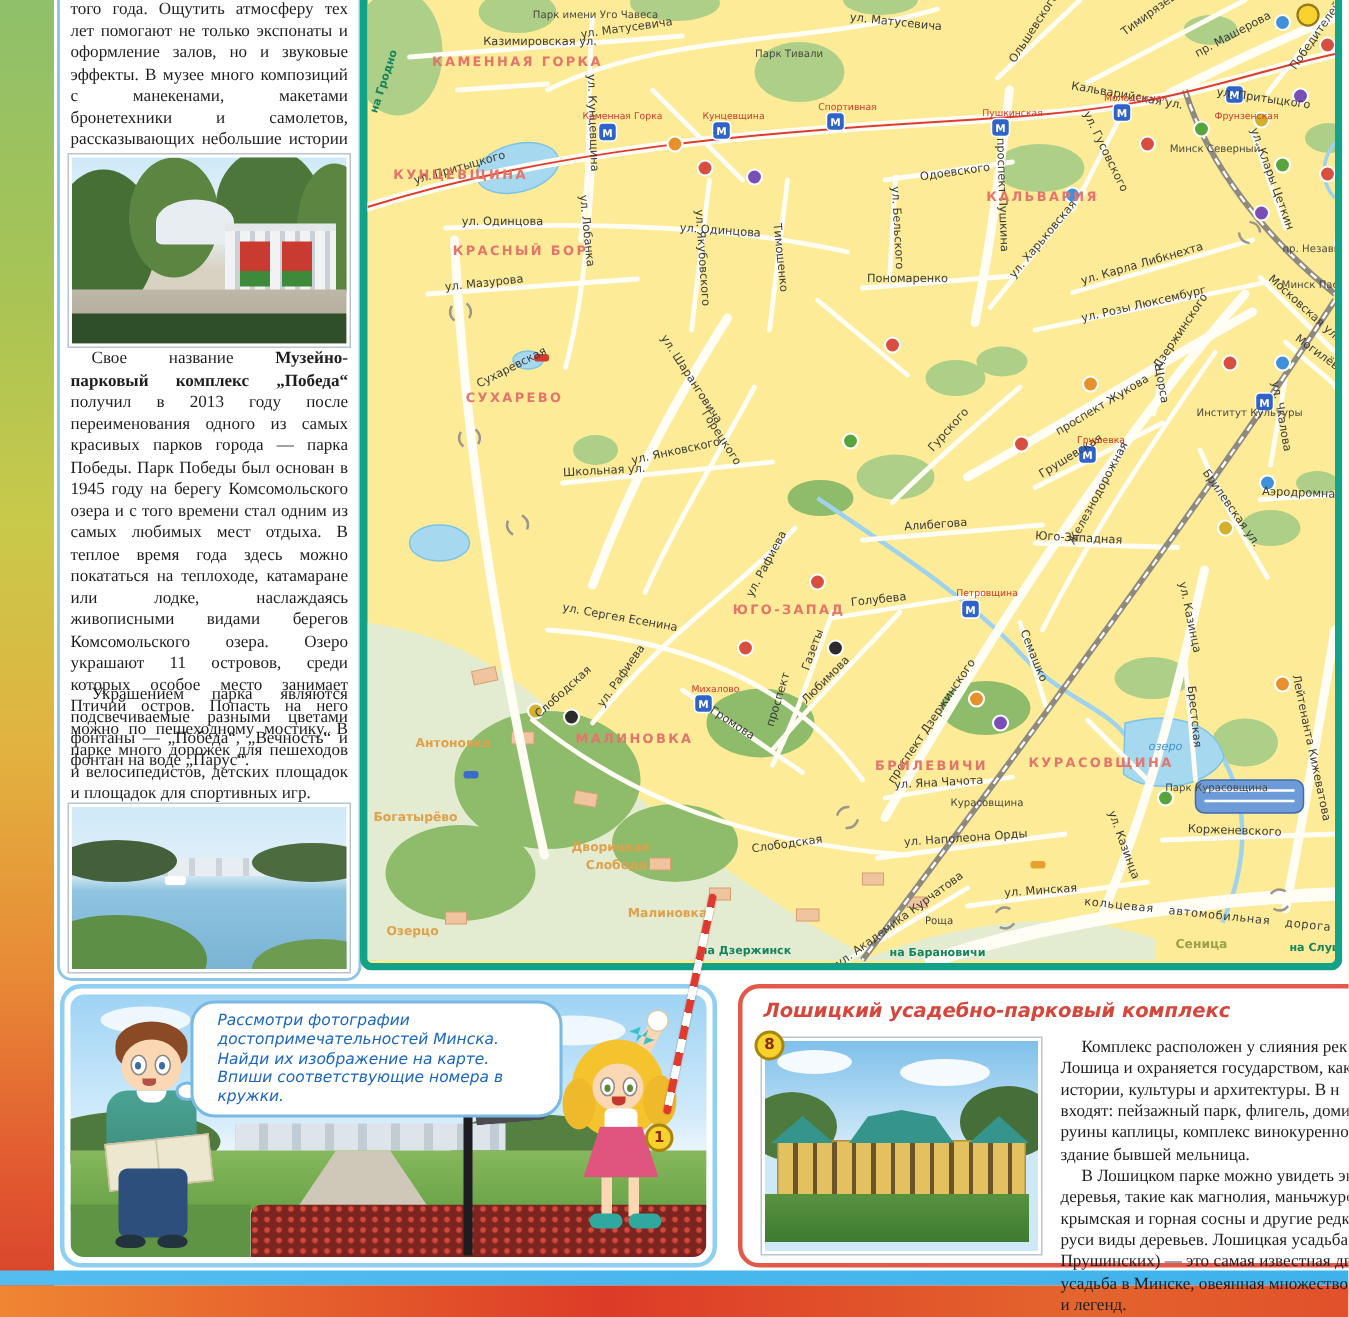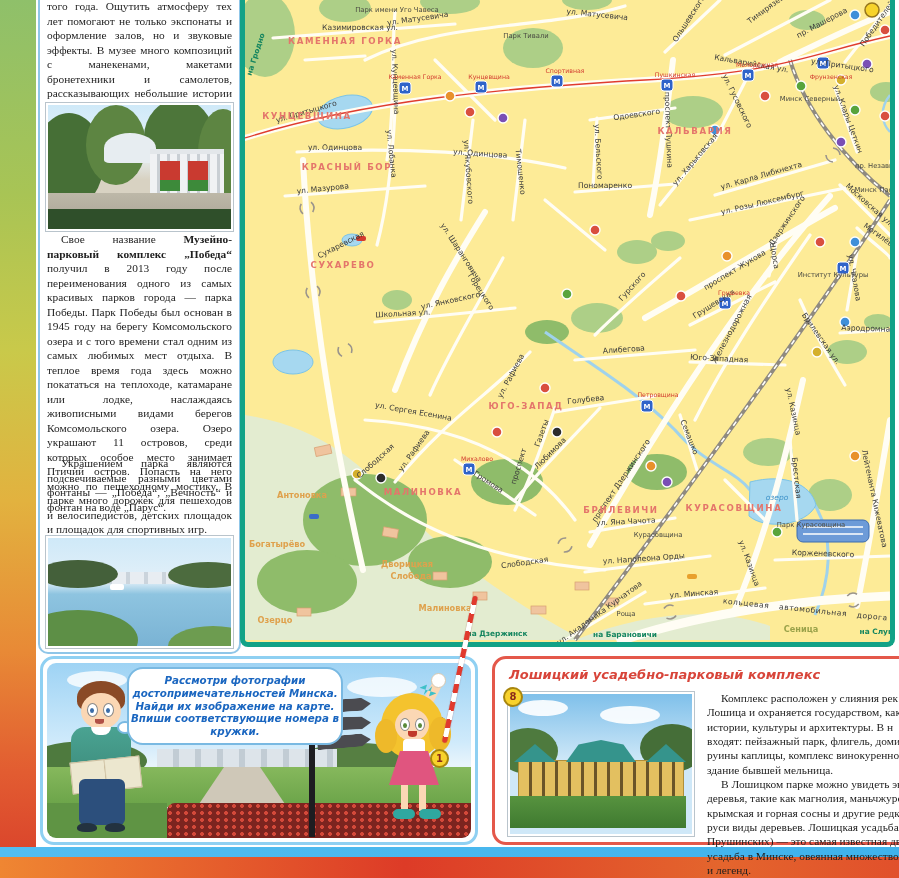--- a/index.html
+++ b/index.html
@@ -52,24 +52,24 @@
     background:repeating-linear-gradient(180deg,#e03a2e 0 9px,#fff 9px 18px);box-shadow:0 0 1px #944;}
   .badge{border-radius:50%;background:#f8d22c;border:2px solid #a8860e;color:#8a2a1a;
     font-family:"DejaVu Sans",sans-serif;font-weight:bold;text-align:center;z-index:70;}
   #badge1{left:430px;top:749px;width:15px;height:15px;font-size:10px;line-height:15px;}
   #badge8{left:-5px;top:-5px;width:16px;height:16px;font-size:10px;line-height:16px;position:absolute;}
   
   #task-box{left:40px;top:656px;width:438px;height:189px;border:3px solid #8fd0f2;border-radius:14px;
     background:#fff;box-sizing:border-box;}
   #task-scene{position:absolute;left:4px;top:4px;width:424px;height:175px;border-radius:9px;overflow:hidden;
     background:linear-gradient(180deg,#9ed3f4 0%,#cfeafb 45%,#e8f4fb 58%);}
-  #bubble{position:absolute;left:80px;top:4px;width:212px;padding:5px 0;background:#fff;
+  #bubble{position:absolute;left:80px;top:4px;width:212px;padding:5px 16px;background:#fff;
     border:2px solid #79b9e2;border-radius:16px;z-index:5;
-    font-family:"DejaVu Sans",sans-serif;font-size:10.3px;font-weight:bold;font-style:italic;
-    color:#1a66c0;text-align:center;line-height:12.8px;}
+    font-family:"DejaVu Sans",sans-serif;font-size:10.3px;font-weight:normal;font-style:italic;
+    color:#1a66c0;line-height:12.8px;}
   .lamp{position:absolute;width:3px;height:38px;background:#2b2b30;}
   .lamp:before{content:"";position:absolute;left:-3px;top:-6px;width:9px;height:8px;border-radius:50%;background:#3c3c44;}
   .arrow{position:absolute;left:270px;width:54px;height:13px;background:#4b4b50;
     clip-path:polygon(0 0,82% 0,100% 50%,82% 100%,0 100%);}
   
   #lo-box{left:492px;top:656px;width:470px;height:189px;border:3px solid #e4584a;border-radius:14px;
     background:#fff;box-sizing:border-box;}
   #lo-title{position:absolute;left:14px;top:8px;font-family:"DejaVu Sans",sans-serif;
     font-size:13px;font-weight:bold;color:#d8453a;font-style:italic;}
   #lo-photo{position:absolute;left:12px;top:32px;width:182px;height:140px;border:1px solid #b9c4cc;background:#fff;padding:2px;}

